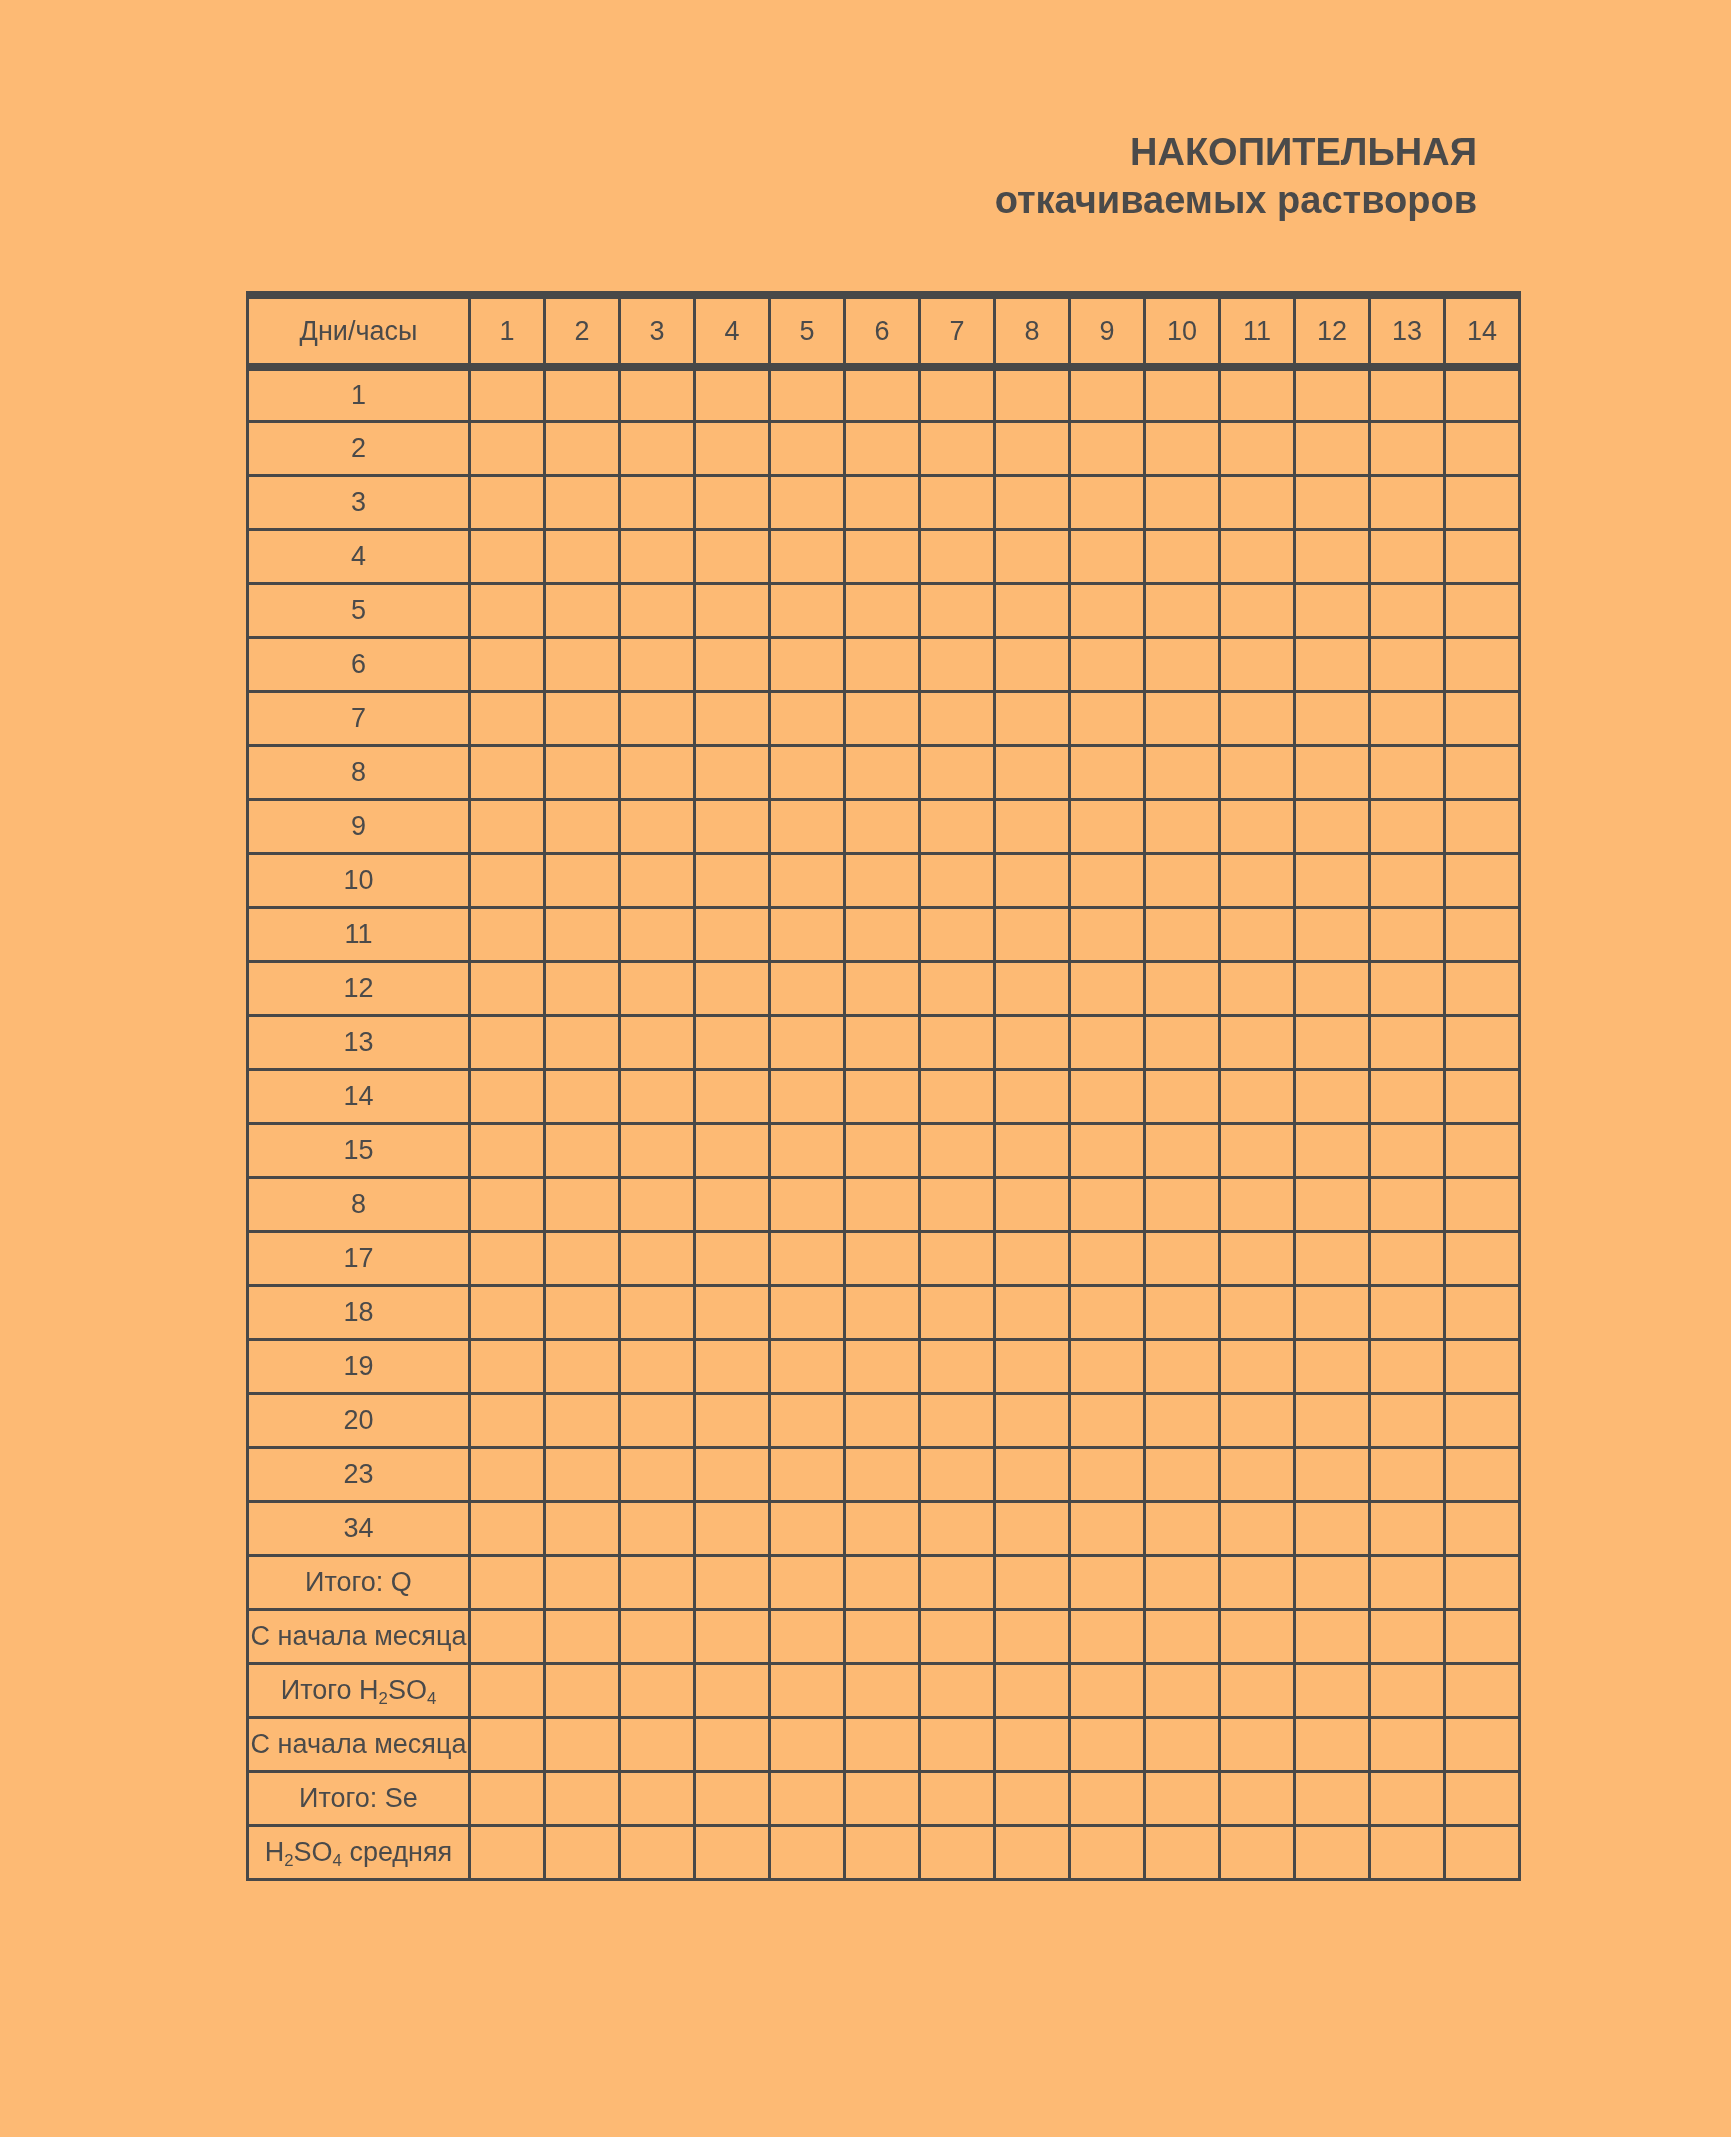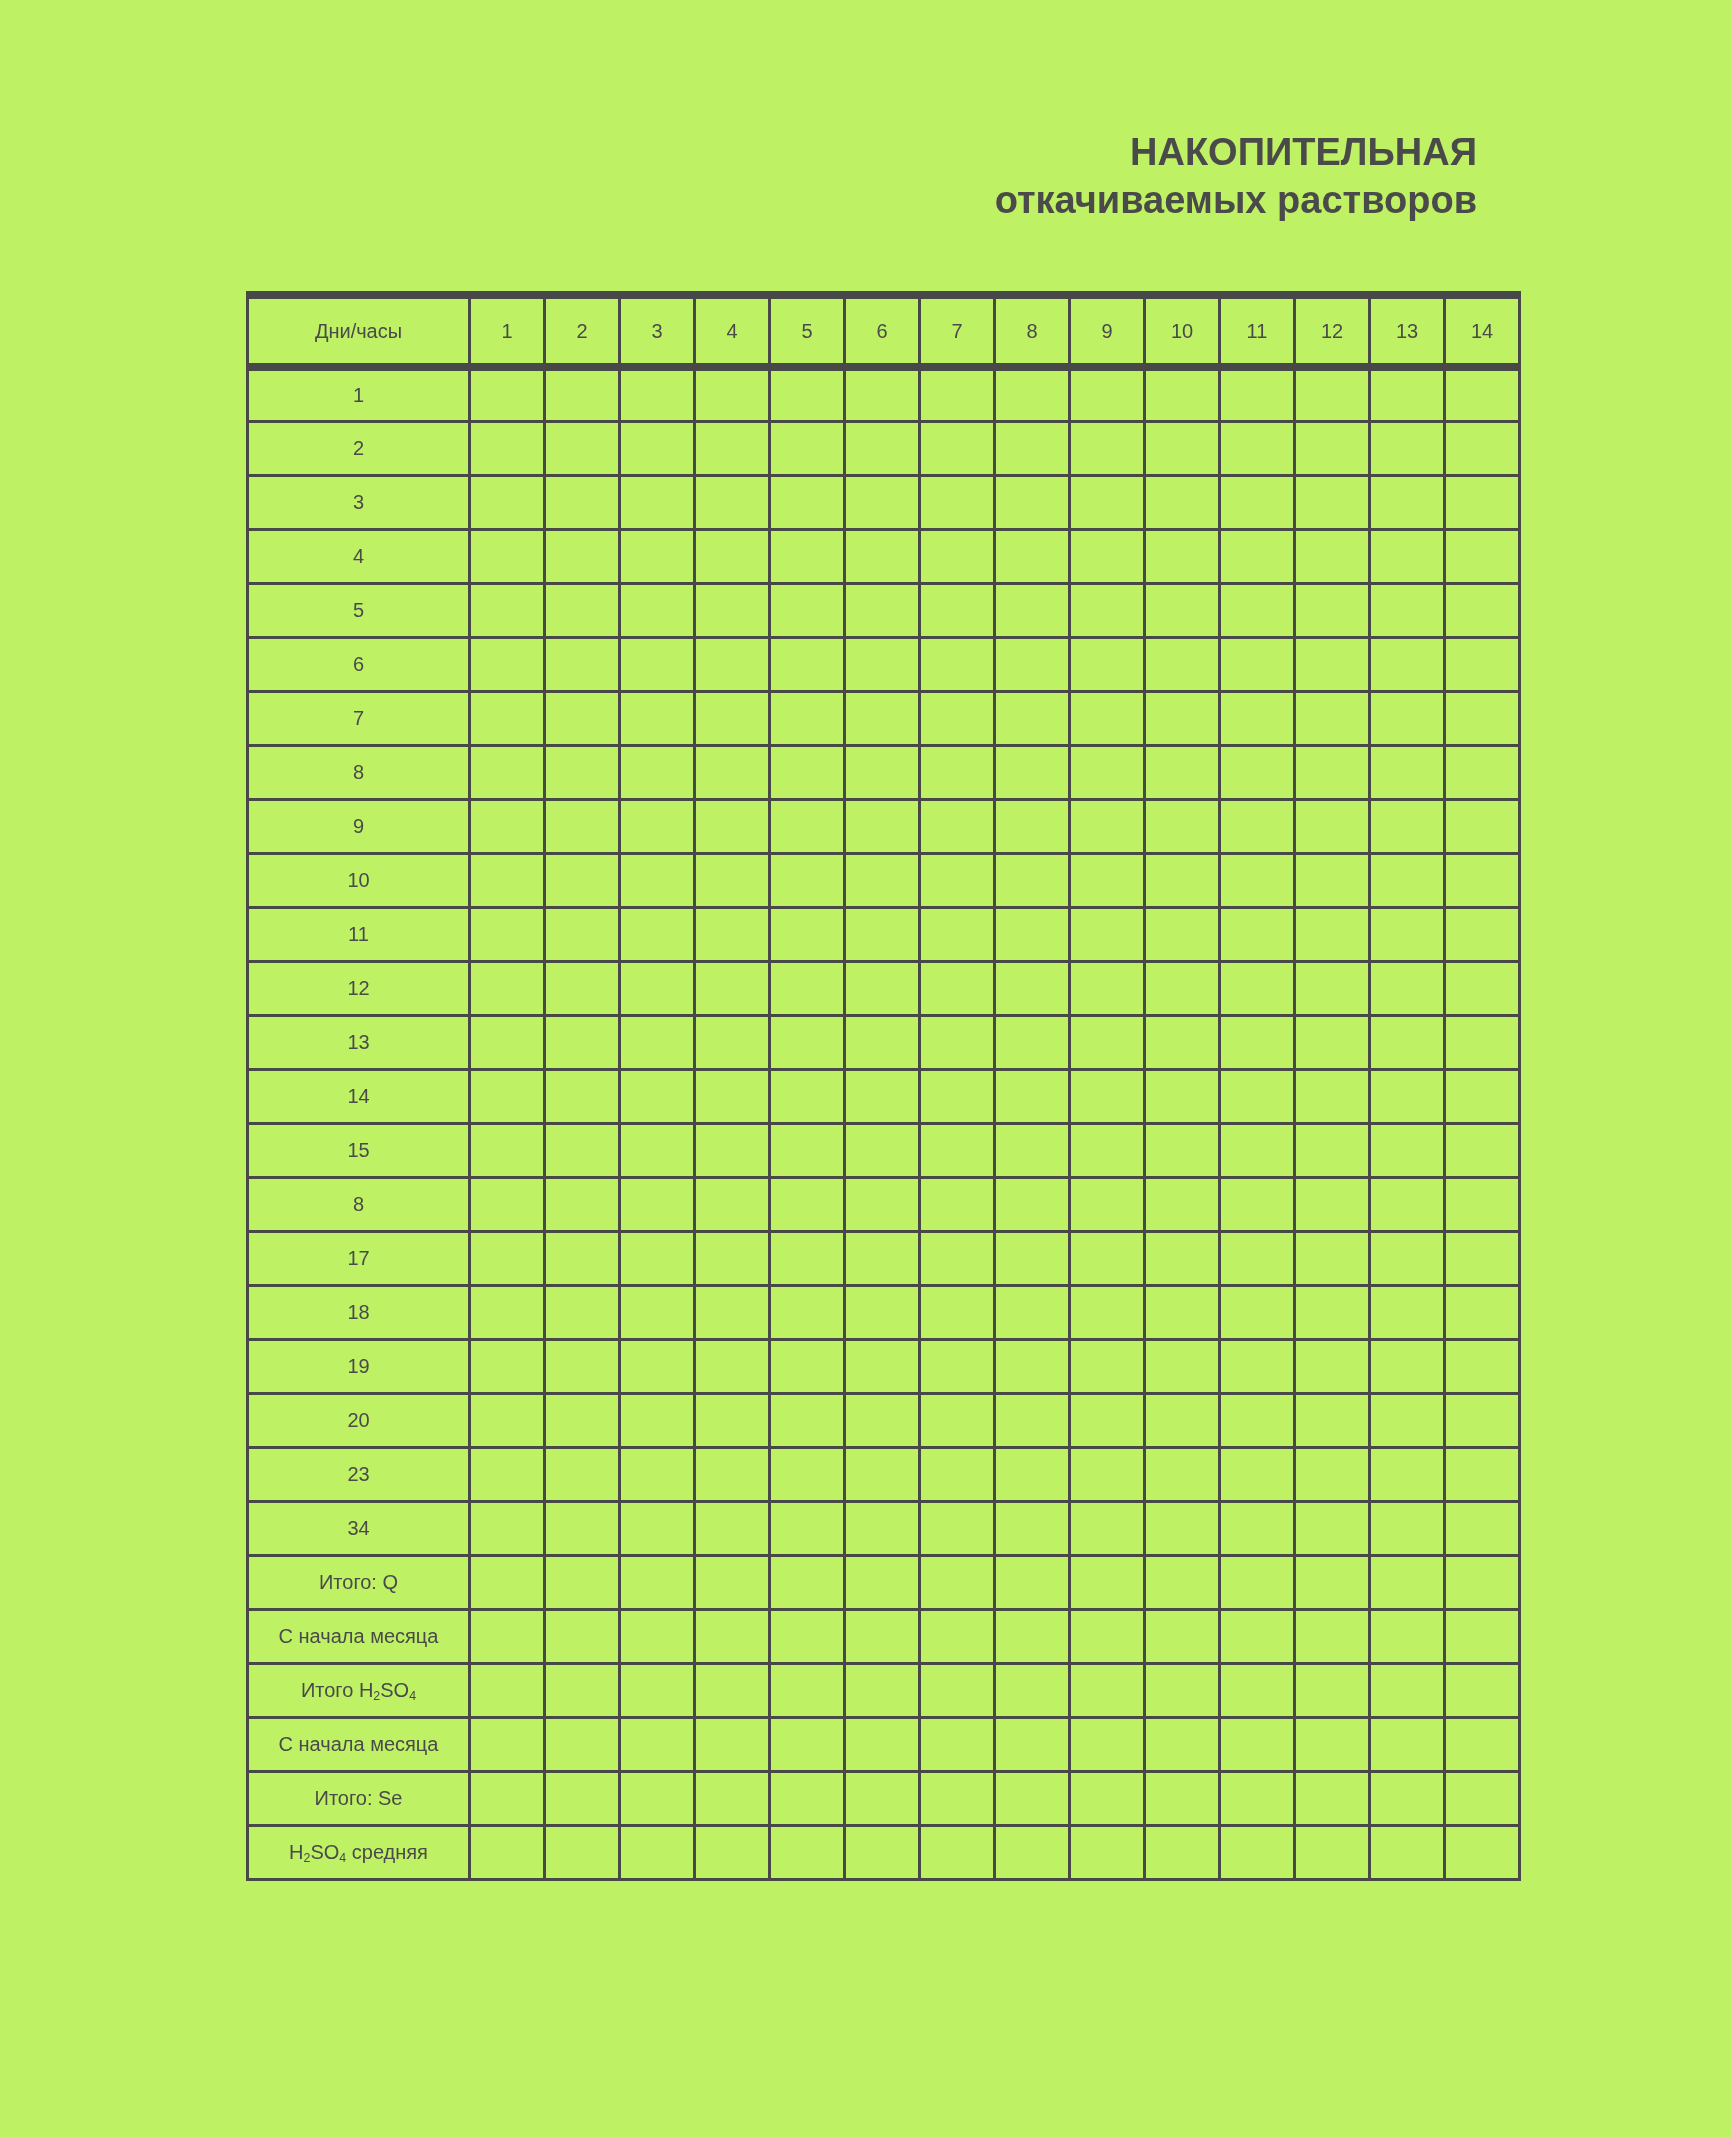--- a/index.html
+++ b/index.html
@@ -4,21 +4,21 @@
 <style>
   html, body {
     margin: 0;
     padding: 0;
     background: #ffffff;
   }
   .page {
     position: relative;
     width: 1732px;
     height: 2137px;
-    background: #bef264;
+    background: #fdba74;
     overflow: hidden;
     font-family: "Liberation Sans", sans-serif;
     color: #4a4a4a;
   }
 
   
   .title-block {
     position: absolute;
     top: 128px;
     right: 255px;
@@ -37,21 +37,21 @@
   }
 
   
   .form-table {
     position: absolute;
     left: 246px;
     top: 291px;
     width: 1228px;
     border-collapse: collapse;
     table-layout: fixed;
-    font-size: 20px;
+    font-size: 27px;
     color: #4a4a4a;
     border-radius: 16px;
   }
   .form-table, .form-table th, .form-table td {
     border: 3.7px solid #484848;
   }
   .form-table {
     border-top: 8.2px solid #484848;
   }
   .form-table thead th {

